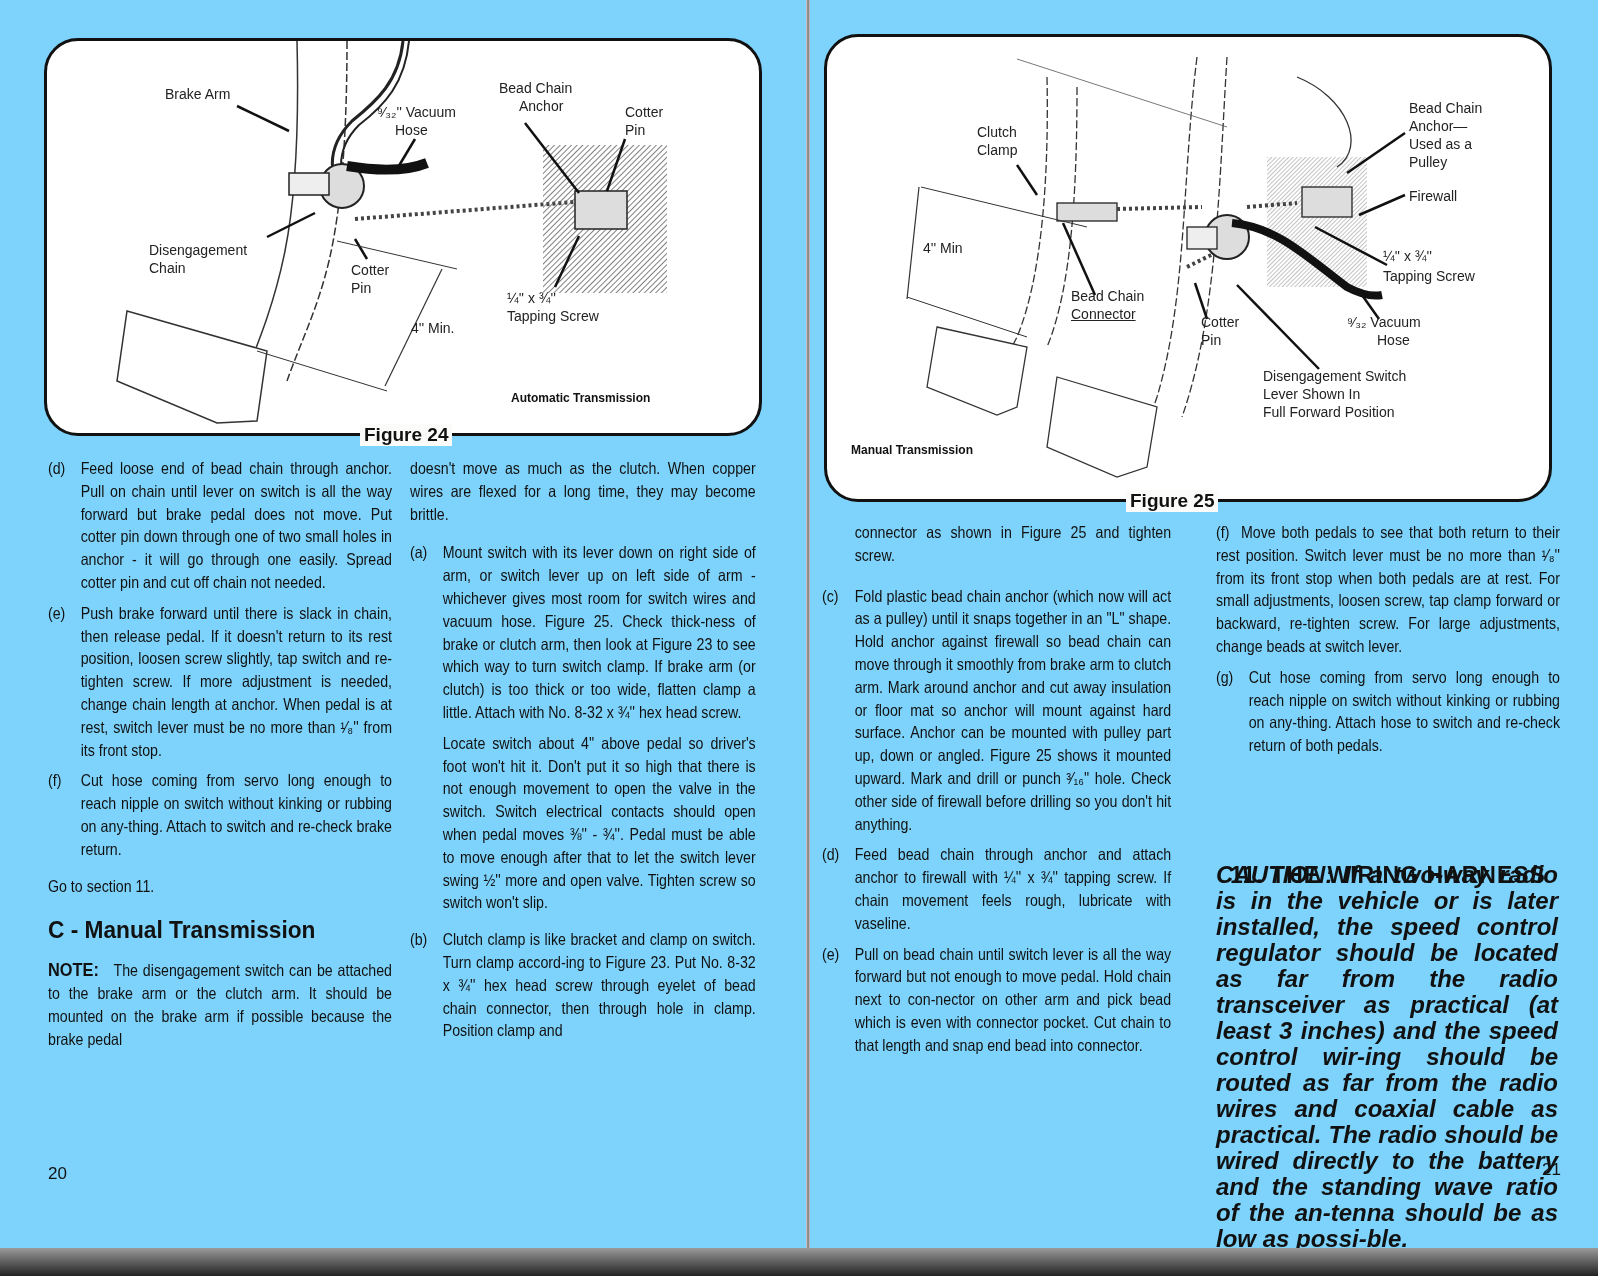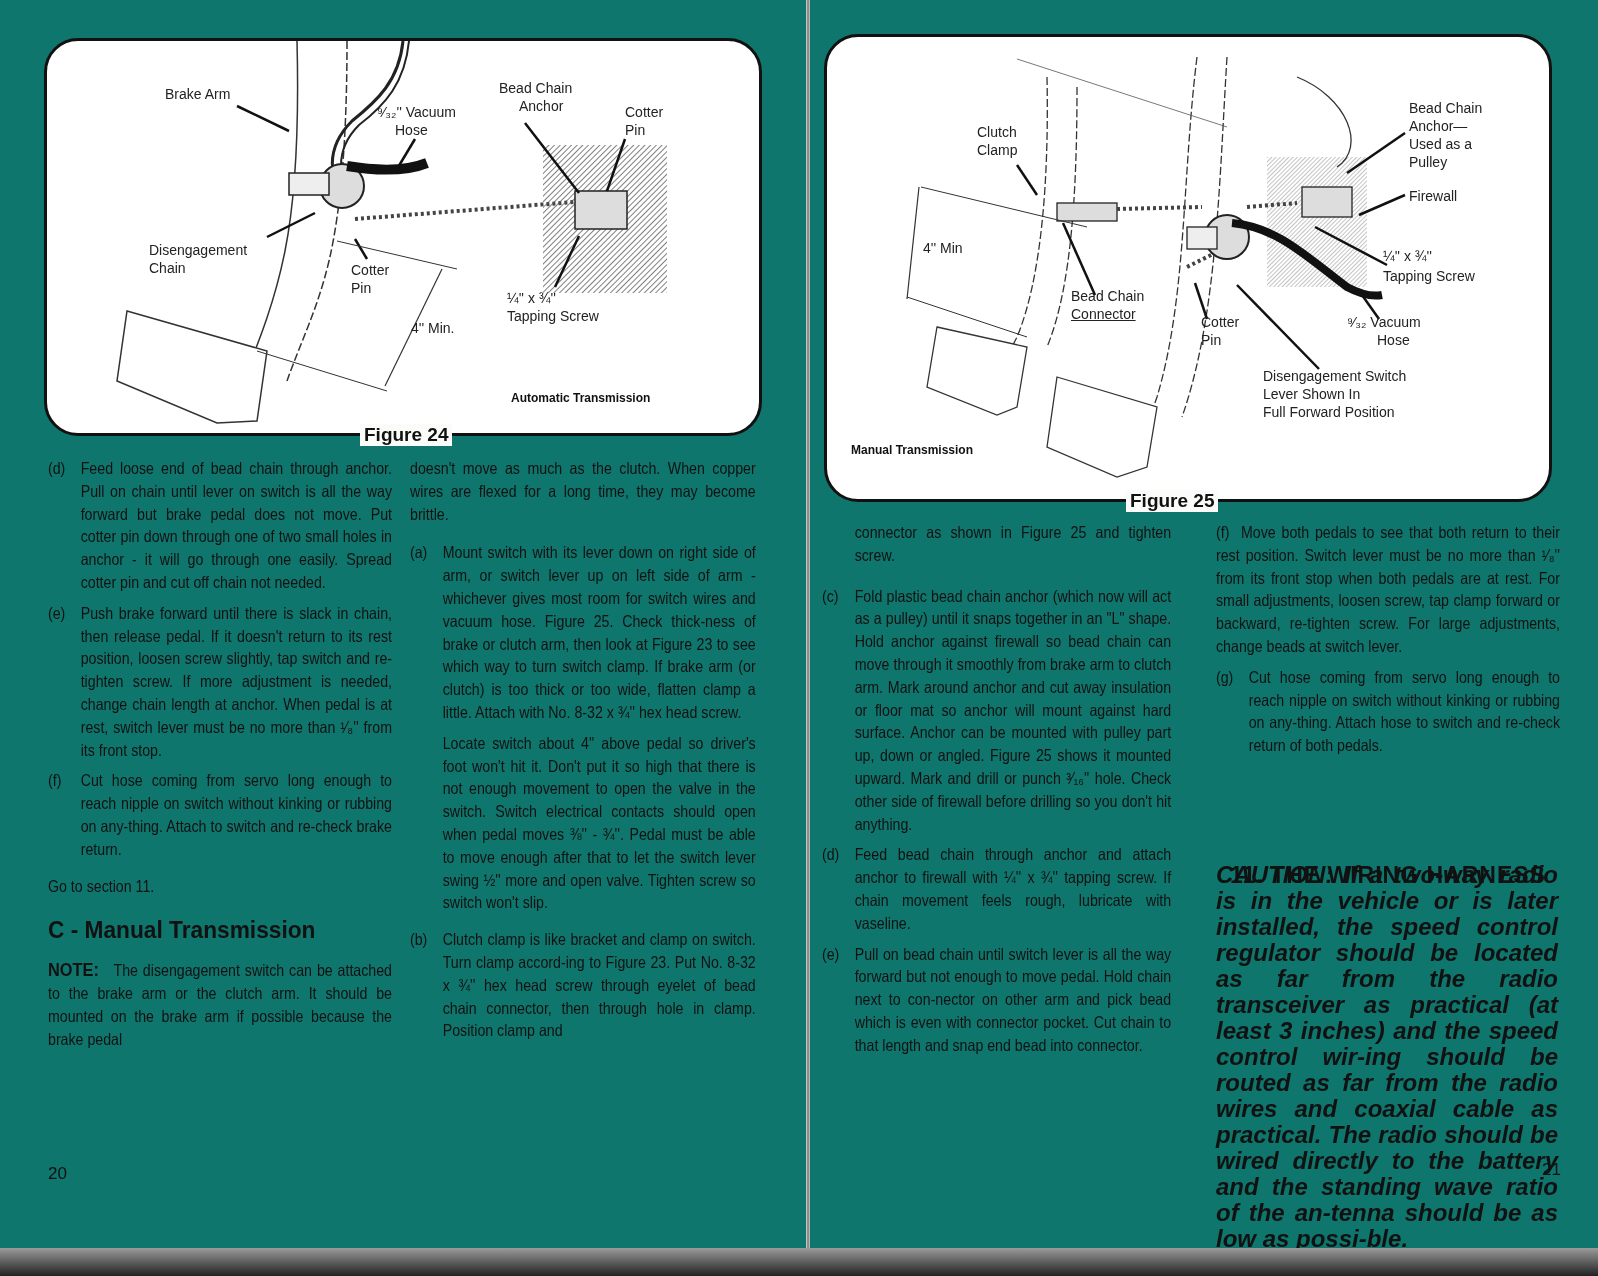--- a/index.html
+++ b/index.html
@@ -1,17 +1,17 @@
 <!DOCTYPE html>
 <html><head>
 <meta charset="utf-8">
 <style>
   html,body{margin:0;padding:0;}
   body{width:1598px;height:1276px;background:#2a2a2a;position:relative;overflow:hidden;font-family:"Liberation Sans",sans-serif;color:#111;}
-  .spread{position:absolute;left:0;top:0;width:1598px;height:1248px;background:#0f766e;}
+  .spread{position:absolute;left:0;top:0;width:1598px;height:1248px;background:#7dd3fc;}
   .bottom-shadow{position:absolute;left:0;top:1248px;width:1598px;height:28px;background:linear-gradient(#9a9a9a,#222);}
   .page{position:absolute;top:0;height:1248px;}
   .page-left{left:0;width:808px;}
   .page-right{left:810px;width:788px;}
   .spine{position:absolute;left:806px;top:0;width:4px;height:1248px;background:linear-gradient(90deg,#ddd,#777,#ccc);}
   .fig-box{position:absolute;border:3px solid #111;border-radius:34px;background:#fff;}
   .fig-title{position:absolute;font-weight:bold;font-size:19px;background:#fbfbf9;padding:0 4px;}
   .fig-sub{position:absolute;font-weight:bold;font-size:12px;}
   .lbl{position:absolute;font-size:14px;line-height:18px;color:#222;}
   .col{position:absolute;font-family:"Liberation Sans",sans-serif;font-size:16.5px;line-height:22.8px;text-align:justify;transform:scaleX(0.86);transform-origin:left top;}

